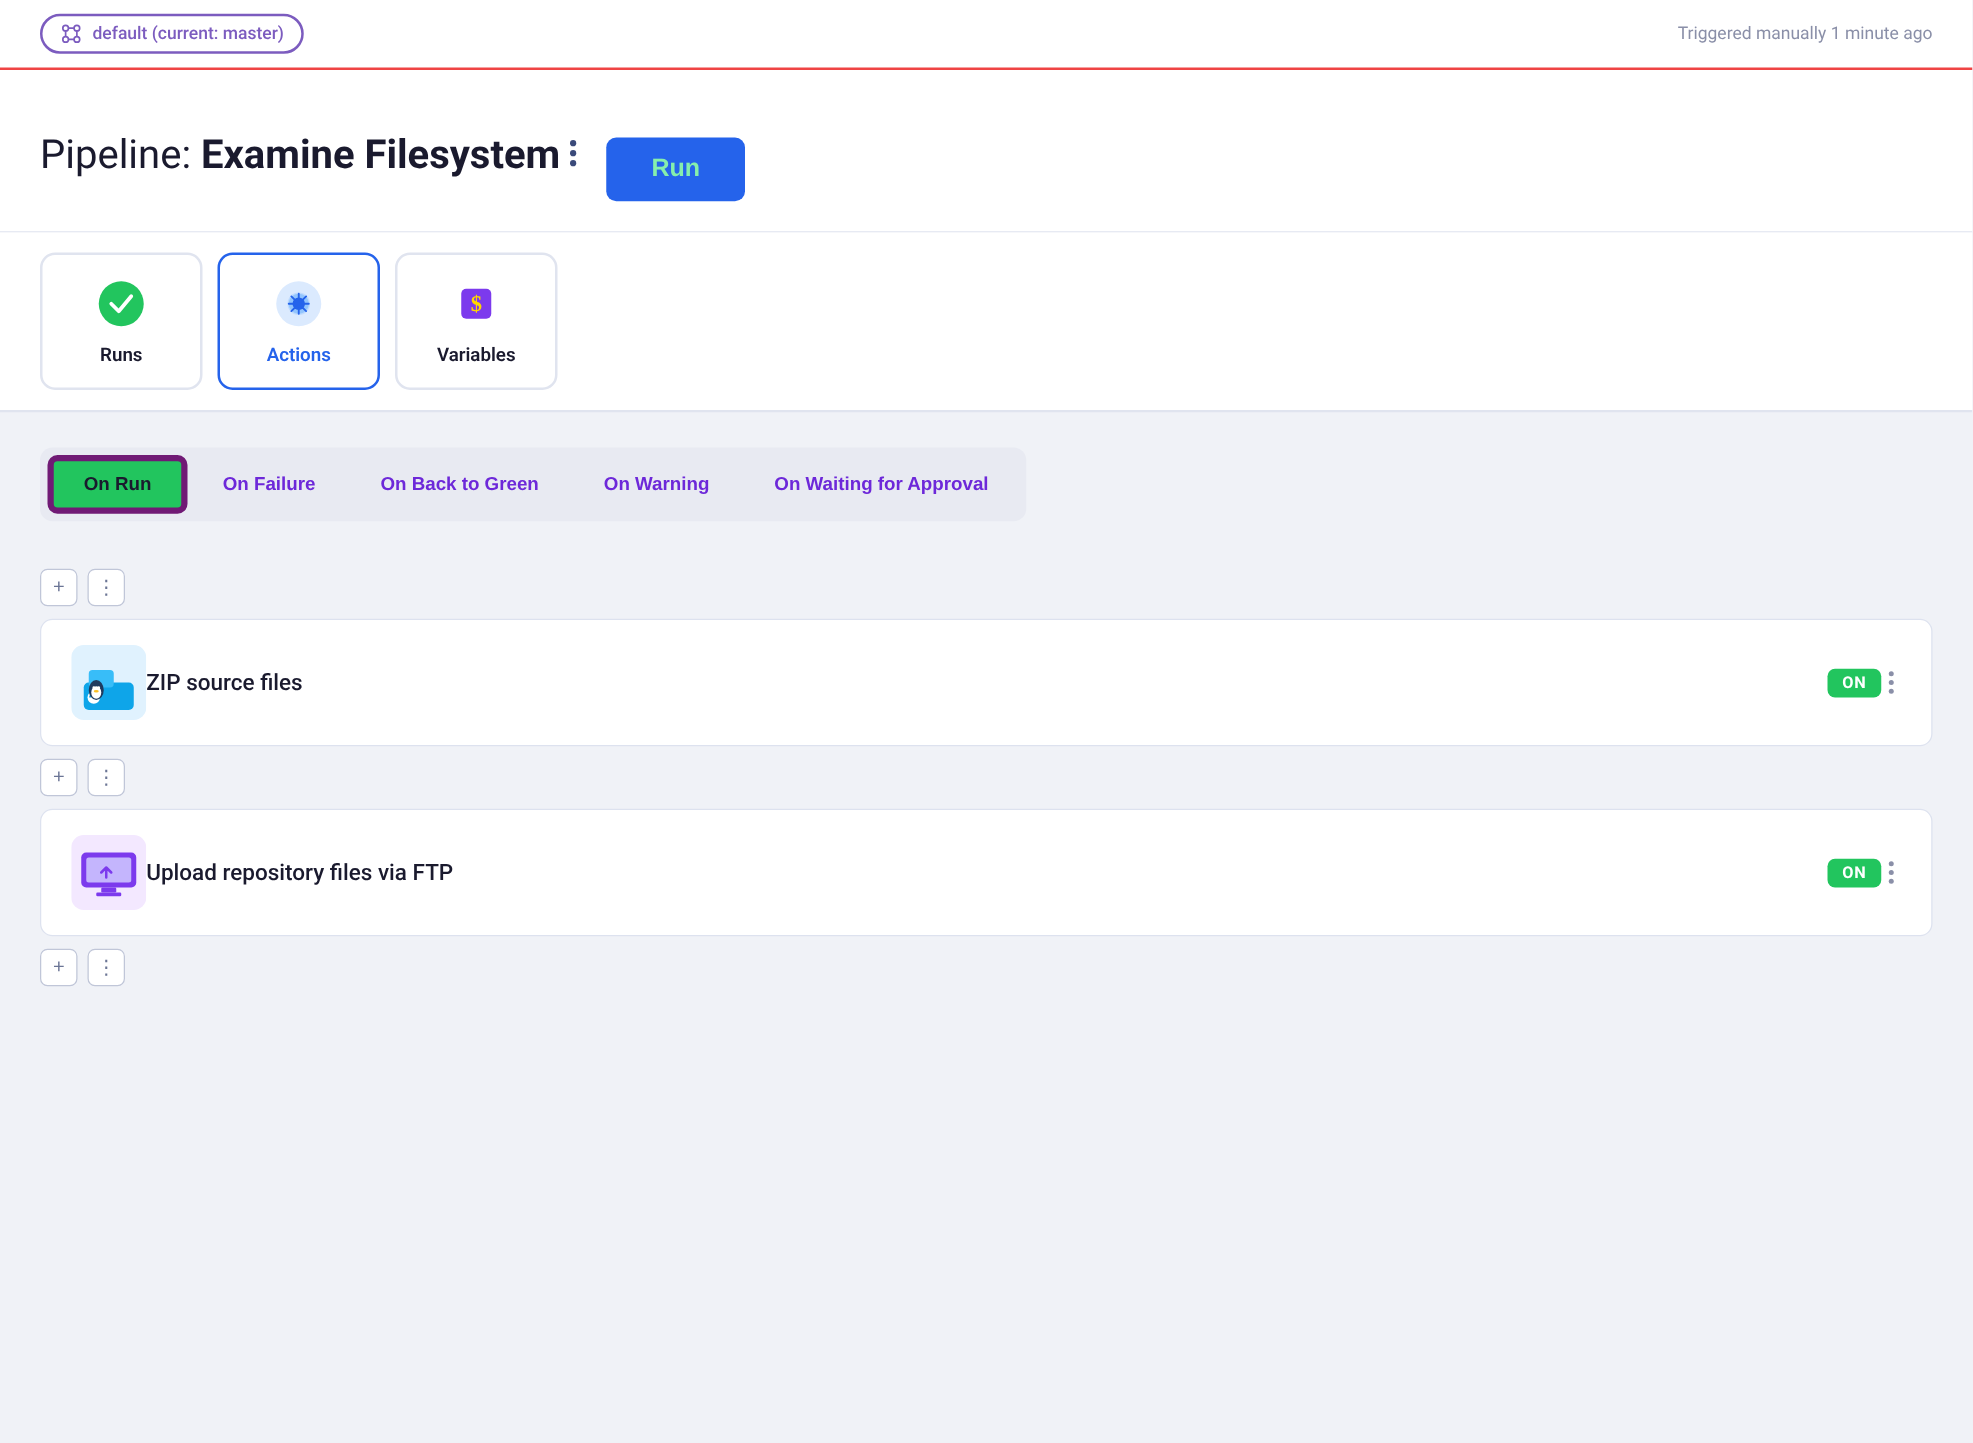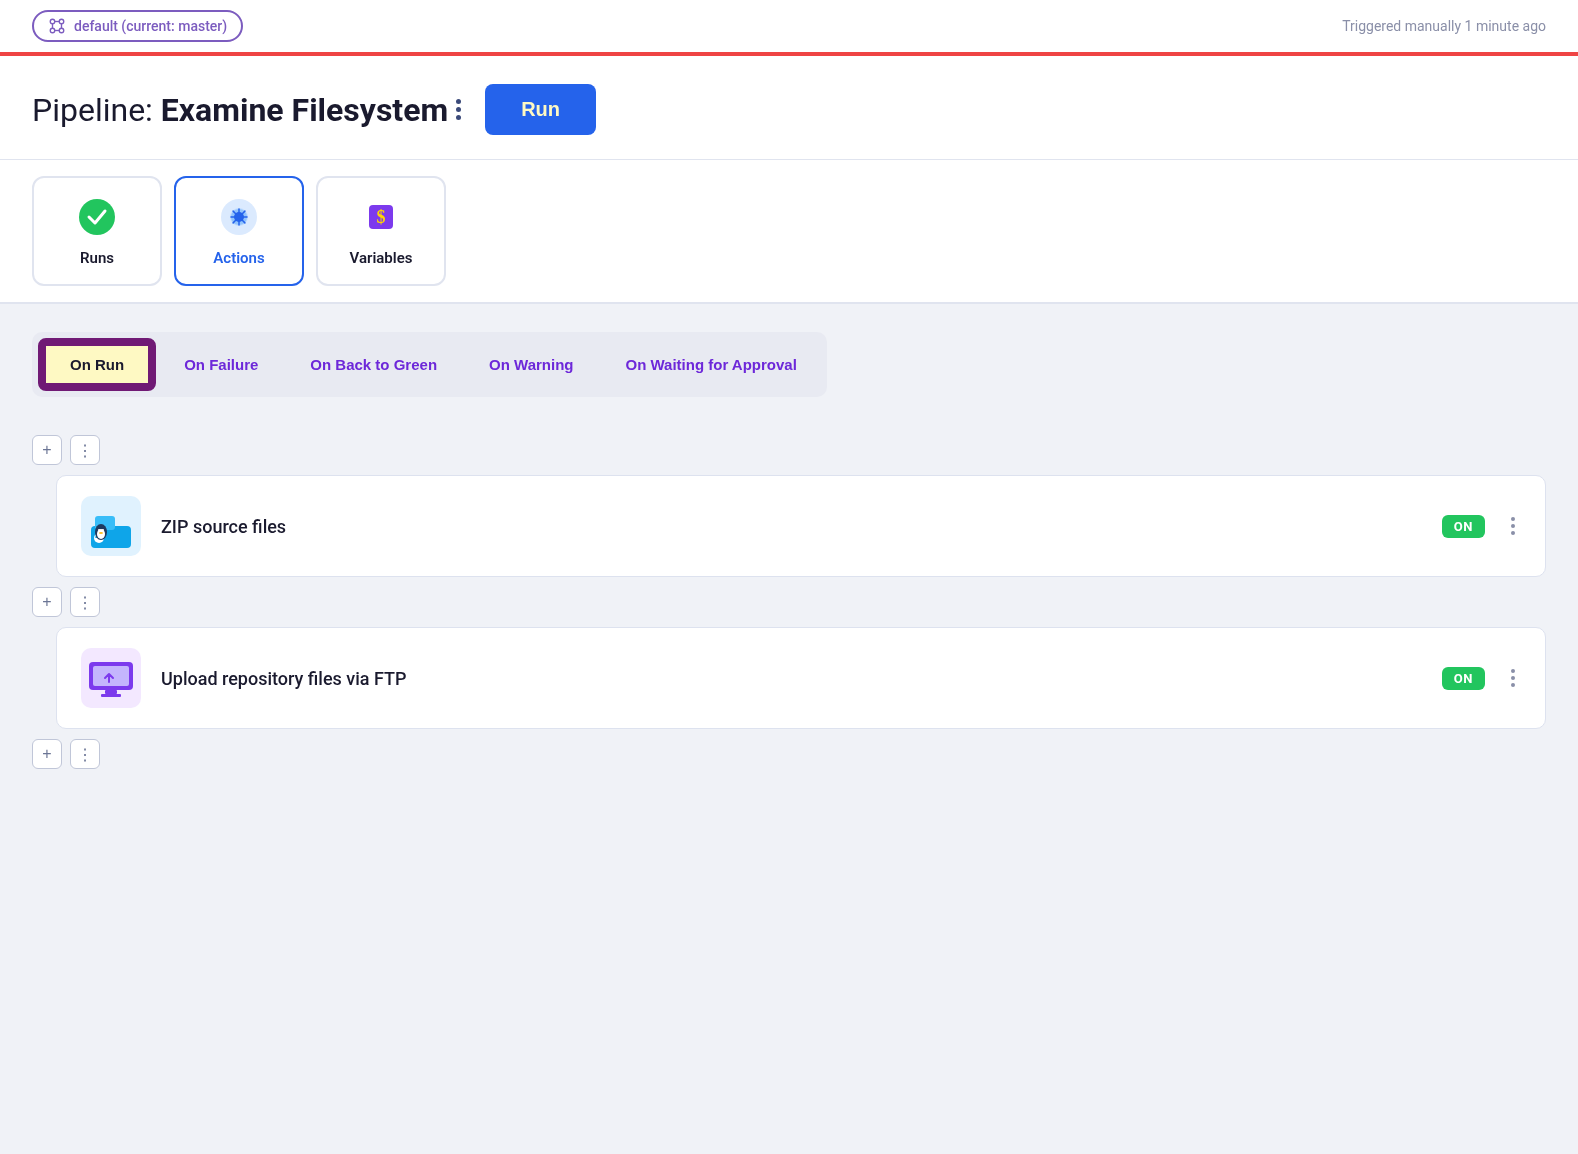--- a/index.html
+++ b/index.html
@@ -7,21 +7,21 @@
       font-family: -apple-system, BlinkMacSystemFont, 'Segoe UI', Roboto, sans-serif;
       background: #f0f2f7;
       color: #1a1a2e;
       min-height: 1154px;
       width: 1578px;
     }
 
     
     .topbar {
       background: #fff;
-      border-bottom: 4px solid #ef4444;
+      border-bottom: 2px solid #ef4444;
       display: flex;
       align-items: center;
       justify-content: space-between;
       padding: 10px 32px;
       height: 56px;
     }
     .pipeline-badge {
       border: 2px solid #7c5cbf;
       border-radius: 20px;
       padding: 5px 14px;
@@ -75,27 +75,28 @@
     }
     .more-btn span {
       width: 5px;
       height: 5px;
       background: #3b4a7a;
       border-radius: 50%;
       display: block;
     }
     .run-btn {
       background: #2563eb;
-      color: #fef9c3;
+      color: #86efac;
       border: none;
       border-radius: 8px;
       padding: 14px 36px;
       font-size: 20px;
       font-weight: 600;
       cursor: pointer;
+      margin-top: 26px;
     }
 
     
     .icon-tabs {
       background: #fff;
       padding: 16px 32px;
       display: flex;
       gap: 12px;
       border-bottom: 2px solid #e0e4ef;
     }
@@ -145,23 +146,23 @@
       border-radius: 8px;
       border: none;
       background: transparent;
       font-size: 15px;
       font-weight: 700;
       color: #6d28d9;
       cursor: pointer;
       transition: background 0.15s;
     }
     .action-tab.active {
-      background: #fef9c3;
-      color: #1a1a2e;
-      border: 8px solid #701a75;
+      background: #22c55e;
+      color: #1a1a2e;
+      border: 5px solid #701a75;
       font-weight: 600;
     }
 
     
     .pipeline-area {
       display: flex;
       flex-direction: column;
       gap: 0;
     }
 
@@ -187,22 +188,20 @@
     }
 
     
     .pipeline-card {
       background: #fff;
       border: 1.5px solid #dde2ef;
       border-radius: 10px;
       display: flex;
       align-items: center;
       padding: 20px 24px;
-      gap: 20px;
-      margin-left: 24px;
     }
     .card-icon {
       width: 60px;
       height: 60px;
       flex-shrink: 0;
     }
     .card-title {
       flex: 1;
       font-size: 18px;
       font-weight: 500;

